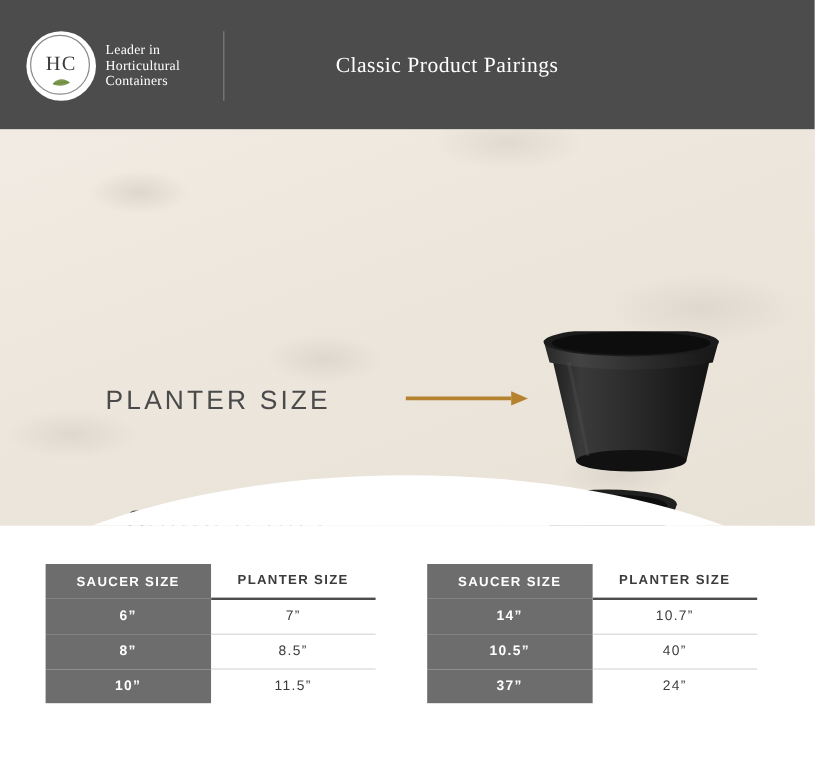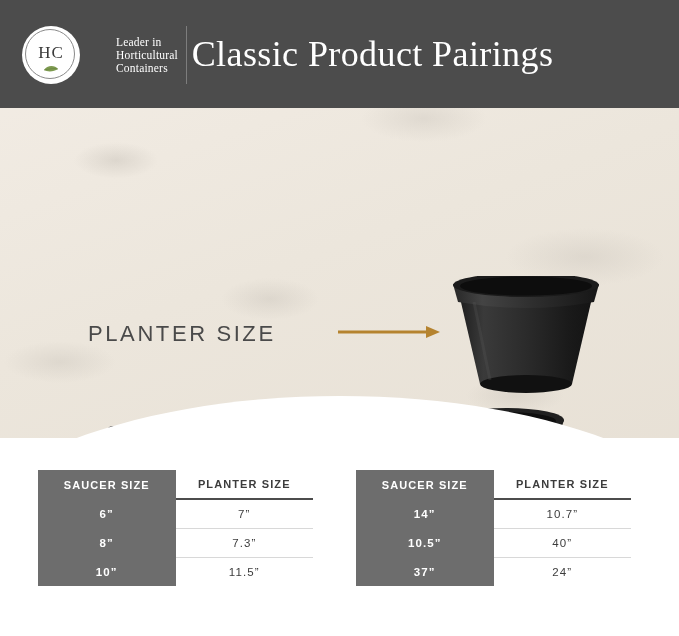--- a/index.html
+++ b/index.html
@@ -26,21 +26,20 @@
     align-items: center;
   }
   .logo-wrap {
     position: absolute;
     left: 22px;
     top: 24px;
     width: 175px;
     height: 62px;
     display: flex;
     align-items: center;
-    gap: 28px;
   }
   .logo-badge {
     width: 58px;
     height: 58px;
     border-radius: 50%;
     background: #ffffff;
     position: relative;
     flex: 0 0 auto;
     display: flex;
     align-items: center;
@@ -93,21 +92,21 @@
     top: 0;
     width: 679px;
     height: 108px;
     display: flex;
     align-items: center;
     justify-content: center;
     padding-left: 66px;
     box-sizing: border-box;
     color: #ffffff;
     font-family: "Liberation Serif", serif;
-    font-size: 36px;
+    font-size: 18px;
     letter-spacing: 0.4px;
     pointer-events: none;
   }
 
   
   .hero {
     position: absolute;
     left: 0; top: 108px;
     width: 679px;
     height: 330px;
@@ -316,21 +315,21 @@
           <th class="col-b">PLANTER SIZE</th>
         </tr>
       </thead>
       <tbody>
         <tr>
           <td class="col-a">6”</td>
           <td class="col-b">7”</td>
         </tr>
         <tr>
           <td class="col-a">8”</td>
-          <td class="col-b">7.3”</td>
+          <td class="col-b">8.5”</td>
         </tr>
         <tr>
           <td class="col-a">10”</td>
           <td class="col-b">11.5”</td>
         </tr>
       </tbody>
     </table>
   </div>
 
   <div class="table-block table-right">

